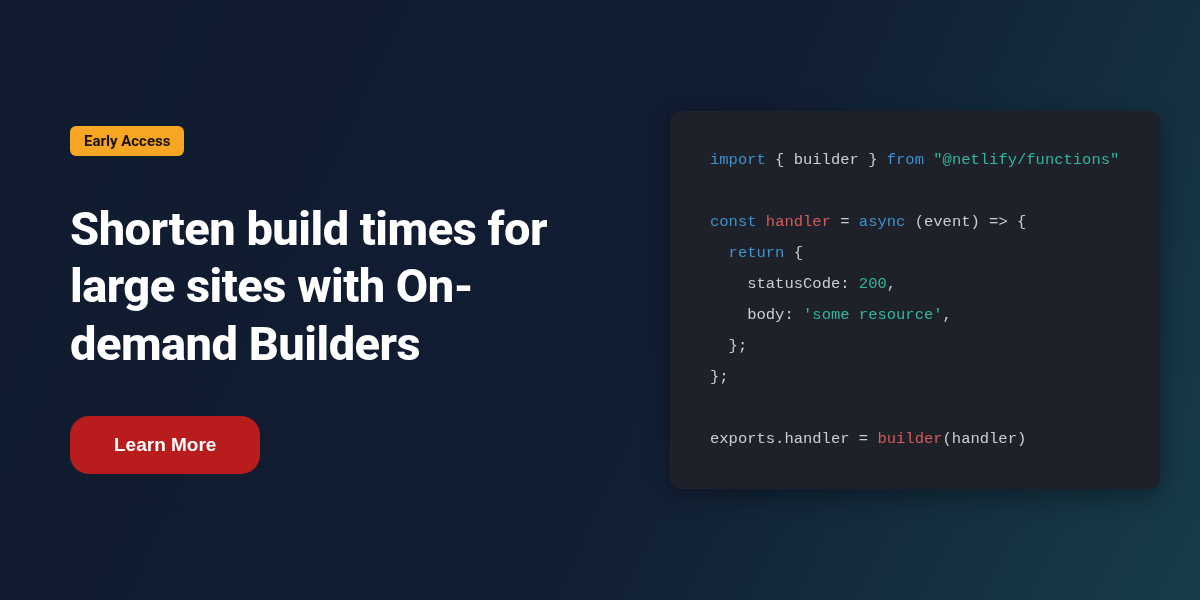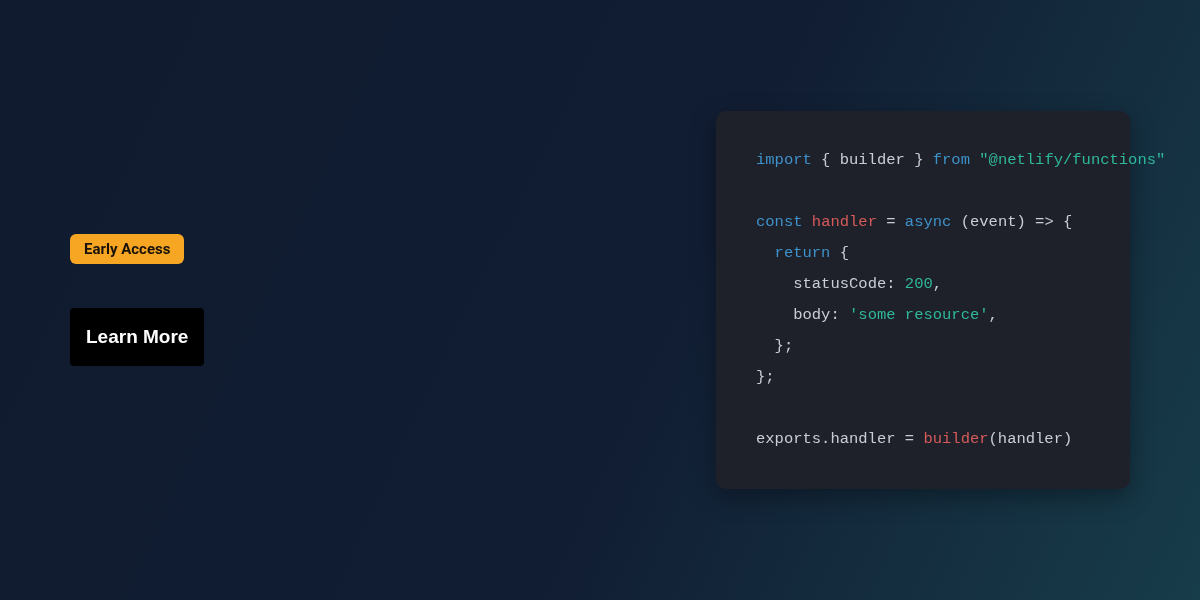--- a/index.html
+++ b/index.html
@@ -41,42 +41,42 @@
     .headline {
       color: #ffffff;
       font-size: 47px;
       font-weight: 800;
       line-height: 1.22;
       letter-spacing: -0.5px;
       margin-bottom: 44px;
     }
 
     .cta-button {
-      background: #000000;
+      background: #b91c1c;
       color: #ffffff;
       font-weight: 700;
       font-size: 19px;
-      padding: 18px 16px;
+      padding: 18px 44px;
       border: none;
-      border-radius: 4px;
+      border-radius: 19px;
       cursor: pointer;
     }
 
     .right-col {
       flex: 1;
       display: flex;
       justify-content: flex-end;
       align-items: center;
     }
 
     .code-panel {
       background: #1e2129;
       border-radius: 10px;
       padding: 34px 32px 34px 40px;
-      width: 414px;
+      width: 490px;
       box-shadow: 0 8px 24px rgba(0,0,0,0.35);
     }
 
     .code-panel pre {
       font-family: "SFMono-Regular", Consolas, "Liberation Mono", Menlo, monospace;
       font-size: 15.5px;
       line-height: 2.0;
       color: #c9ced6;
       white-space: pre;
     }
@@ -88,20 +88,21 @@
     .tok-num { color: #2fb89a; }     
     .tok-par { color: #c9ced6; }     
     .tok-async { color: #3e92cc; }
   </style>
 </head>
 <body>
 
 <div class="left-col">
   <span class="badge">Early Access</span>
 
+  <h1 class="headline">Shorten build times for large sites with On-demand Builders</h1>
 
   <button class="cta-button">Learn More</button>
 </div>
 
 <div class="right-col">
   <div class="code-panel">
 <pre><span class="tok-kw">import</span><span class="tok-pun"> { </span><span class="tok-pun">builder</span><span class="tok-pun"> } </span><span class="tok-kw">from</span><span class="tok-pun"> </span><span class="tok-str">"@netlify/functions"</span>
 <span></span>
 <span class="tok-kw">const</span><span class="tok-pun"> </span><span class="tok-fn">handler</span><span class="tok-pun"> = </span><span class="tok-async">async</span><span class="tok-par"> (event) </span><span class="tok-pun">=&gt; {</span>
 <span class="tok-pun">  </span><span class="tok-kw">return</span><span class="tok-pun"> {</span>

